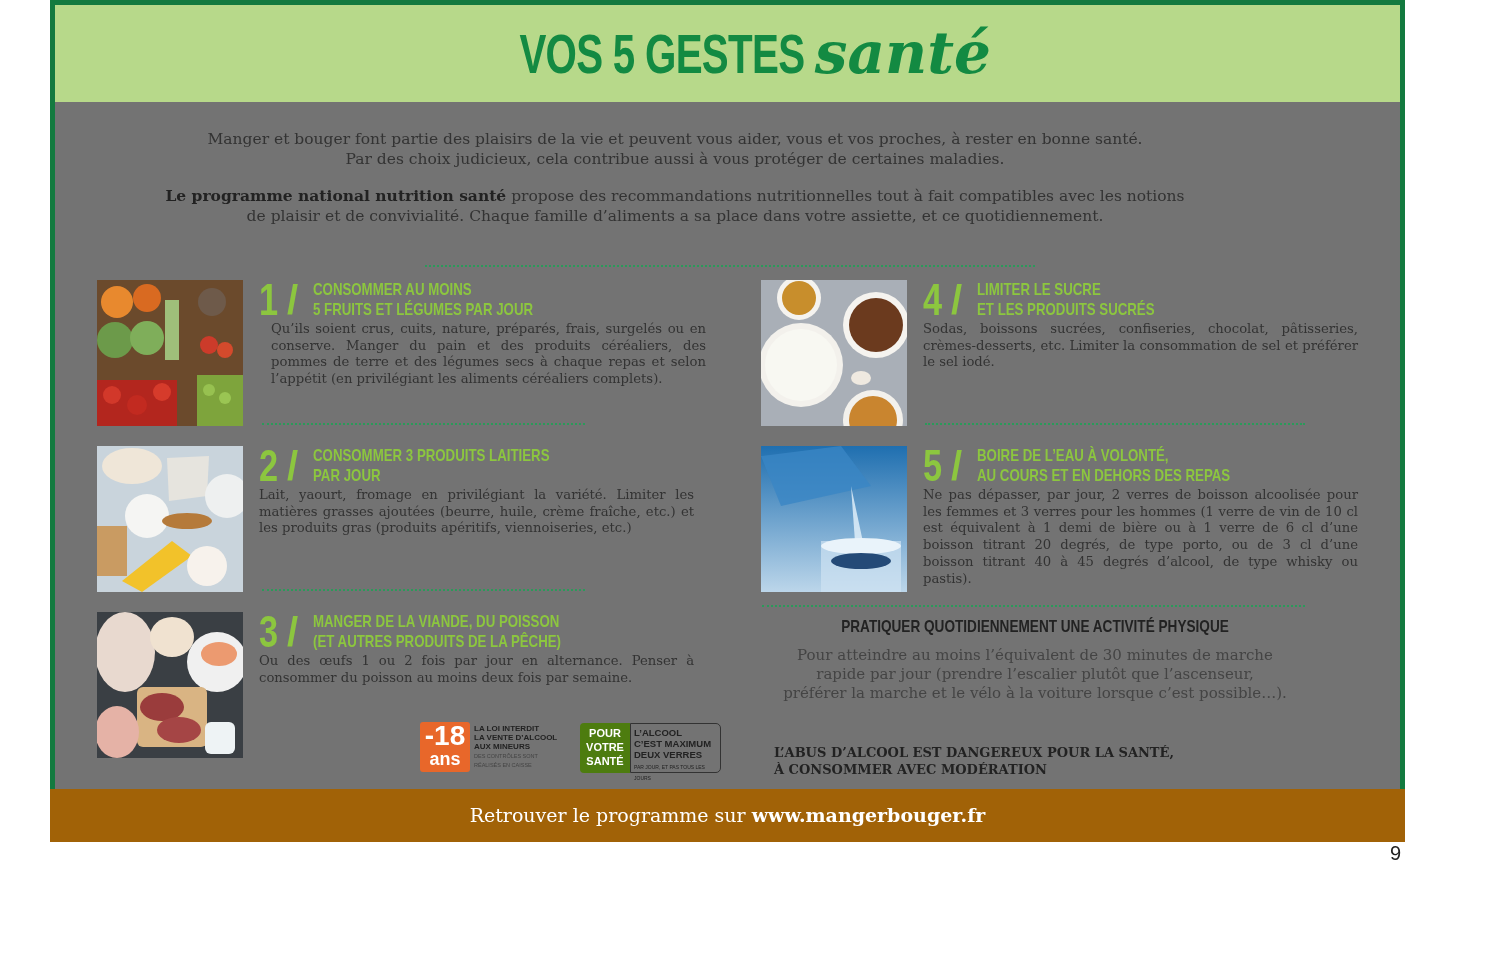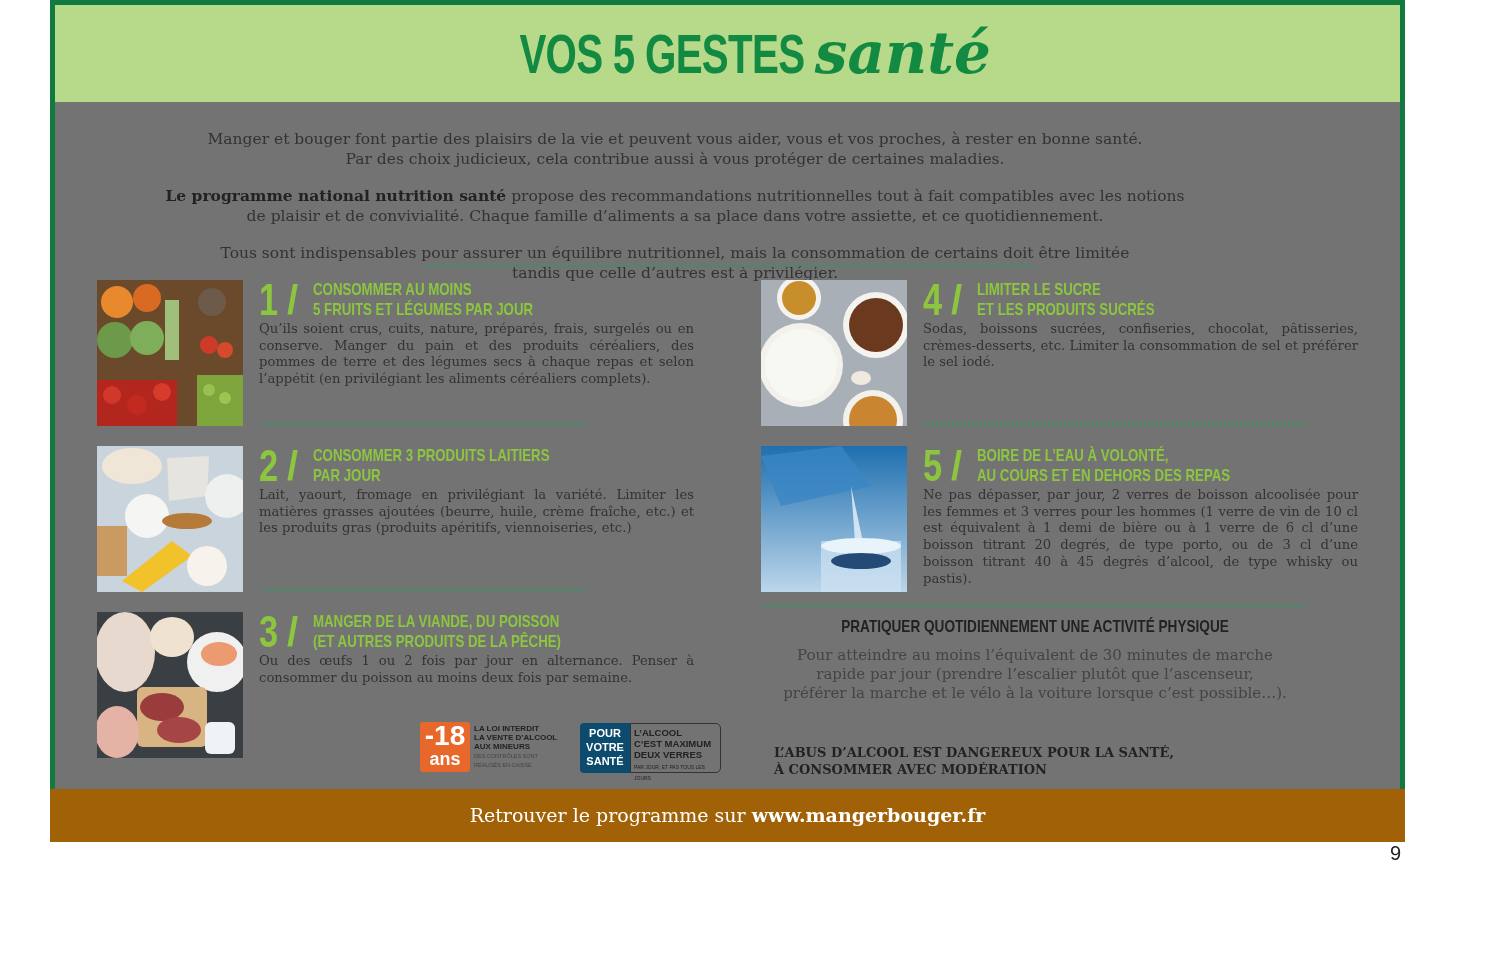--- a/index.html
+++ b/index.html
@@ -19,21 +19,21 @@
   .step .slash{position:absolute;font-family:"Liberation Sans",sans-serif;font-weight:700;color:#8cc63f;font-size:40px;line-height:40px;}
   .step .head{position:absolute;font-family:"Liberation Sans",sans-serif;font-weight:700;color:#8cc63f;font-size:17px;line-height:20px;text-transform:uppercase;transform:scaleX(0.78);transform-origin:left top;white-space:nowrap;}
   .step .body{position:absolute;font-size:13.2px;line-height:16.7px;text-align:justify;color:#333;}
   .activity-title{position:absolute;left:760px;width:550px;top:617px;text-align:center;font-family:"Liberation Sans",sans-serif;font-weight:700;font-size:17px;color:#222;text-transform:uppercase;transform:scaleX(0.8);}
   .activity-body{position:absolute;left:760px;width:550px;top:646px;text-align:center;font-size:15px;line-height:19px;color:#444;}
   .badge18{position:absolute;left:420px;top:722px;width:50px;height:50px;background:#e8672a;border-radius:3px;color:#fff;font-family:"Liberation Sans",sans-serif;font-weight:700;text-align:center;}
   .badge18 .n{font-size:28px;line-height:28px;display:block;}
   .badge18 .a{font-size:18px;line-height:18px;display:block;}
   .law{position:absolute;left:474px;top:724px;font-family:"Liberation Sans",sans-serif;font-weight:700;font-size:8px;line-height:9px;color:#222;}
   .law .small{font-weight:400;font-size:5.5px;line-height:6px;color:#444;}
-  .pvs{position:absolute;left:580px;top:723px;width:50px;height:50px;background:#0c4a6e;border-radius:4px 0 0 4px;color:#fff;font-family:"Liberation Sans",sans-serif;font-weight:700;font-size:11px;line-height:14px;text-align:center;padding-top:3px;box-sizing:border-box;}
+  .pvs{position:absolute;left:580px;top:723px;width:50px;height:50px;background:#4d7c0f;border-radius:4px 0 0 4px;color:#fff;font-family:"Liberation Sans",sans-serif;font-weight:700;font-size:11px;line-height:14px;text-align:center;padding-top:3px;box-sizing:border-box;}
   .alc{position:absolute;left:630px;top:723px;width:91px;height:50px;box-sizing:border-box;border:1px solid #333;border-radius:0 5px 5px 0;font-family:"Liberation Sans",sans-serif;font-weight:700;font-size:9.5px;line-height:11px;color:#222;padding:3px 3px;}
   .alc .small{font-weight:400;font-size:5px;line-height:8px;}
   .abus{position:absolute;left:736px;top:744px;font-family:"DejaVu Serif",serif;font-weight:700;font-size:13px;line-height:17px;color:#222;margin-left:38px;}
   .footer{position:absolute;left:50px;top:789px;width:1355px;height:53px;background:#a16207;color:#fff;text-align:center;font-size:19px;line-height:53px;}
   .footer b{font-weight:700;}
   .pagenum{position:absolute;left:1390px;top:842px;font-family:"Liberation Sans",sans-serif;font-size:20px;color:#222;}
 </style>
 </head>
 <body>
 
@@ -45,21 +45,20 @@
     </div>
   </div>
 </div>
 
 <div class="intro">
   <p>
     <span>Manger et bouger font partie des plaisirs de la vie et peuvent vous aider, vous et vos proches, à rester en bonne santé.</span><br>
     <span>Par des choix judicieux, cela contribue aussi à vous protéger de certaines maladies.</span>
   </p>
   <p style="padding:0 0;"><b>Le programme national nutrition santé</b><span> propose des recommandations nutritionnelles tout à fait compatibles avec les notions de plaisir et de convivialité. Chaque famille d’aliments a sa place dans votre assiette, et ce quotidiennement.</span></p>
-  <p style="padding:0 50px;">Tous sont indispensables pour assurer un équilibre nutritionnel, mais la consommation de certains doit être limitée tandis que celle d’autres est à privilégier.</p>
 </div>
 
 <div class="dots" style="left:425px;top:265px;width:610px;"></div>
 
 <div class="step" style="left:97px;top:280px;">
   <svg class="photo" viewBox="0 0 146 146">
     <rect width="146" height="146" fill="#6b4a2c"></rect>
     <circle cx="20" cy="22" r="16" fill="#e8892e"></circle>
       <circle cx="50" cy="18" r="14" fill="#d96a21"></circle>
     <circle cx="18" cy="60" r="18" fill="#6c9a4a"></circle>
@@ -75,21 +74,21 @@
     <rect x="100" y="95" width="46" height="51" fill="#7ea43c"></rect>
     <circle cx="112" cy="110" r="6" fill="#97c150"></circle>
       <circle cx="128" cy="118" r="6" fill="#9ac553"></circle>
   </svg>
   <div class="num" style="left:162px;top:0;">1</div>
   <div class="slash" style="left:190px;top:0;">/</div>
   <div class="head" style="left:216px;top:0;">
     <span>Consommer au moins</span><br>
     <span>5 fruits et légumes par jour</span>
   </div>
-  <div class="body" style="left:162px;top:41px;width:435px;">Qu’ils soient crus, cuits, nature, préparés, frais, surgelés ou en conserve. Manger du pain et des produits céréaliers, des pommes de terre et des légumes secs à chaque repas et selon l’appétit (en privilégiant les aliments céréaliers complets).</div>
+  <div class="body" style="left:174px;top:41px;width:435px;">Qu’ils soient crus, cuits, nature, préparés, frais, surgelés ou en conserve. Manger du pain et des produits céréaliers, des pommes de terre et des légumes secs à chaque repas et selon l’appétit (en privilégiant les aliments céréaliers complets).</div>
 </div>
 <div class="dots" style="left:262px;top:423px;width:323px;"></div>
 
 <div class="step" style="left:97px;top:446px;">
   <svg class="photo" viewBox="0 0 146 146">
     <rect width="146" height="146" fill="#c9d4dc"></rect>
     <ellipse cx="35" cy="20" rx="30" ry="18" fill="#efe6d8"></ellipse>
     <path d="M70 12 L112 10 L110 50 L72 55 Z" fill="#e6e4de"></path>
     <circle cx="50" cy="70" r="22" fill="#f5f5f3"></circle>
     <circle cx="130" cy="50" r="22" fill="#eef0f0"></circle>

